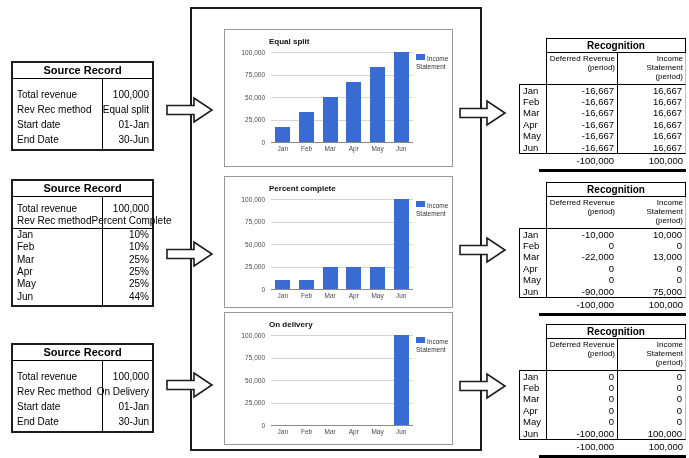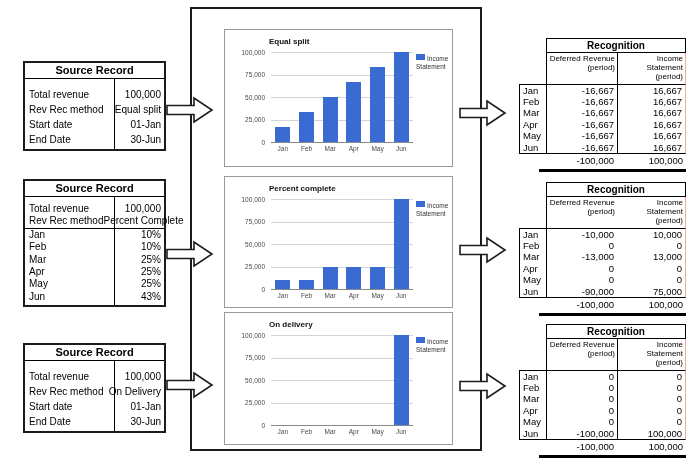--- a/index.html
+++ b/index.html
@@ -27,21 +27,21 @@
   .bar { width: 15px; }
   .x-labels { position: absolute; left: 46px; top: 93px; width: 142px; display: flex; }
   .xtick { flex: 1; text-align: center; font-size: 6.5px; color: #4a4a4a; }
   .legend { position: absolute; left: 191px; top: 24px; width: 34px; font-size: 6.5px;
             color: #333; line-height: 1.2; }
   .legend-swatch { display: inline-block; width: 9px; height: 6px; vertical-align: 1px;
                    margin-right: 2px; }
   .legend-label { display: inline; }
 
   
-  .src-table { position: absolute; left: 23px; width: 143px; border: 2px solid #1c1c1c; background: #fff; }
+  .src-table { position: absolute; left: 11px; width: 143px; border: 2px solid #1c1c1c; background: #fff; }
   .src-title { font-size: 11px; font-weight: bold; text-align: center; line-height: 15px;
                border-bottom: 1px solid #000; }
   .src-body { position: relative; padding-top: 8px; padding-bottom: 2px; }
   .src-body.compact { padding-top: 6px; }
   .src-divider { position: absolute; left: 89px; top: 0; bottom: 0; width: 1px; background: #000; }
   .src-group { position: relative; }
   .src-group + .src-group { border-top: 1px solid #000; }
   .src-row { display: flex; height: 15px; line-height: 15px; font-size: 10px; }
   .compact .src-row { height: 12.4px; line-height: 12.4px; }
   .src-label { width: 89px; padding-left: 4px; text-align: left; white-space: nowrap; }
@@ -126,21 +126,21 @@
           <div class="src-row">
             <div class="src-label">Apr</div>
             <div class="src-value">25%</div>
           </div>
           <div class="src-row">
             <div class="src-label">May</div>
             <div class="src-value">25%</div>
           </div>
           <div class="src-row">
             <div class="src-label">Jun</div>
-            <div class="src-value">43%</div>
+            <div class="src-value">44%</div>
           </div>
         </div>
       </div>
   </div>
   <div class="src-table" style="top:343px">
     <div class="src-title">Source Record</div>
     <div class="src-body">
         <div class="src-divider"></div>
         <div class="src-group">
           <div class="src-row">
@@ -352,21 +352,21 @@
         <div class="rc rc-h bb"></div>
         <div class="rc-h bl bb">Deferred Revenue (period)</div>
         <div class="rc-h br bb">Income Statement (period)</div>
         <div class="rc rc-label bl">Jan</div>
         <div class="rc bl">-10,000</div>
         <div class="rc br">10,000</div>
         <div class="rc rc-label bl">Feb</div>
         <div class="rc bl">0</div>
         <div class="rc br">0</div>
         <div class="rc rc-label bl">Mar</div>
-        <div class="rc bl">-13,000</div>
+        <div class="rc bl">-22,000</div>
         <div class="rc br">13,000</div>
         <div class="rc rc-label bl">Apr</div>
         <div class="rc bl">0</div>
         <div class="rc br">0</div>
         <div class="rc rc-label bl">May</div>
         <div class="rc bl">0</div>
         <div class="rc br">0</div>
         <div class="rc rc-label bl bb">Jun</div>
         <div class="rc bl bb">-90,000</div>
         <div class="rc br bb">75,000</div>

